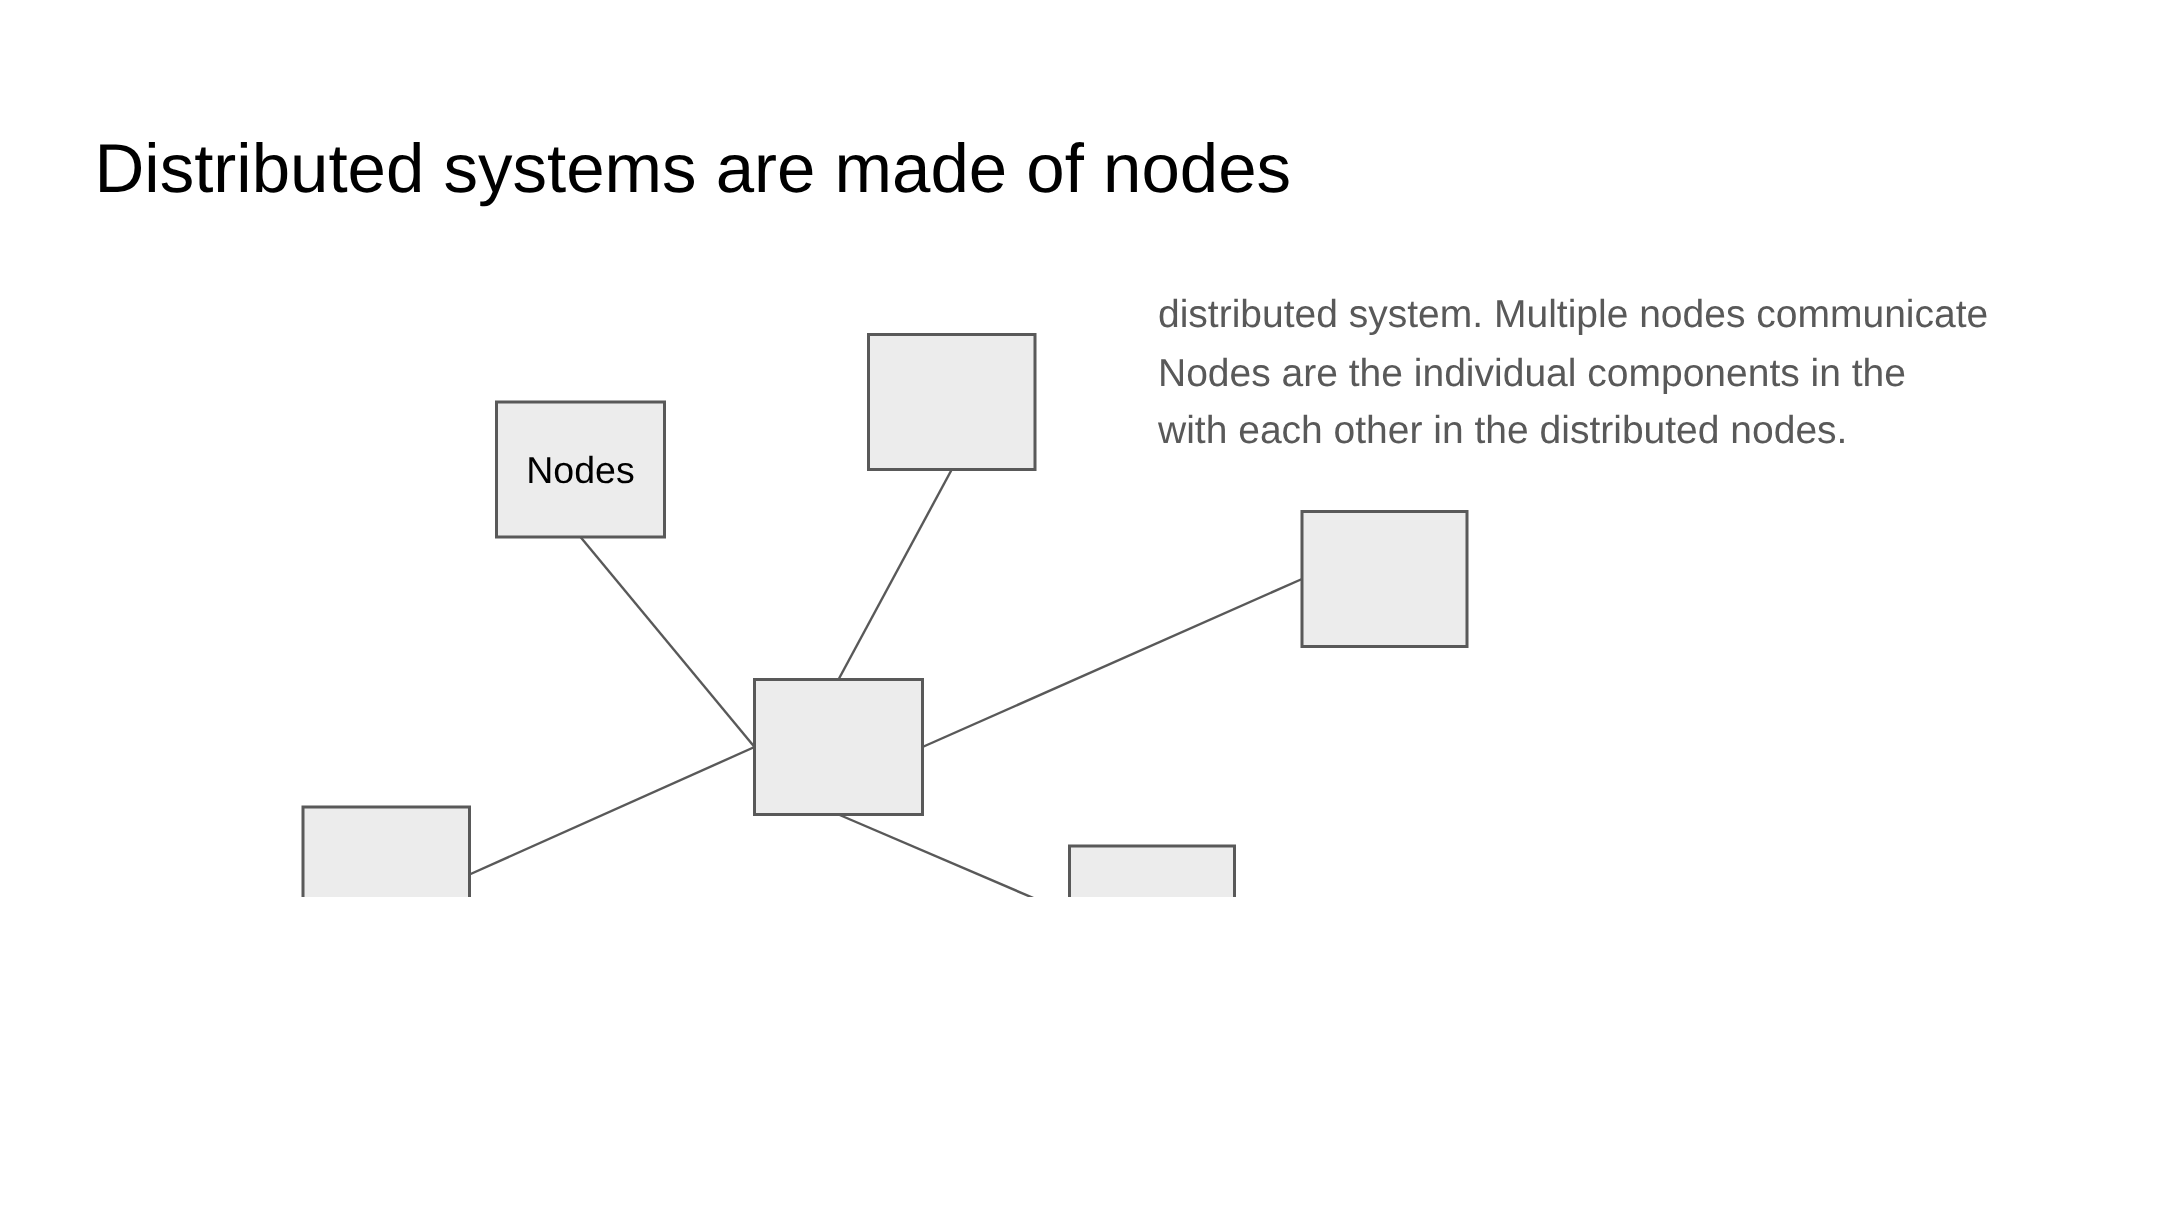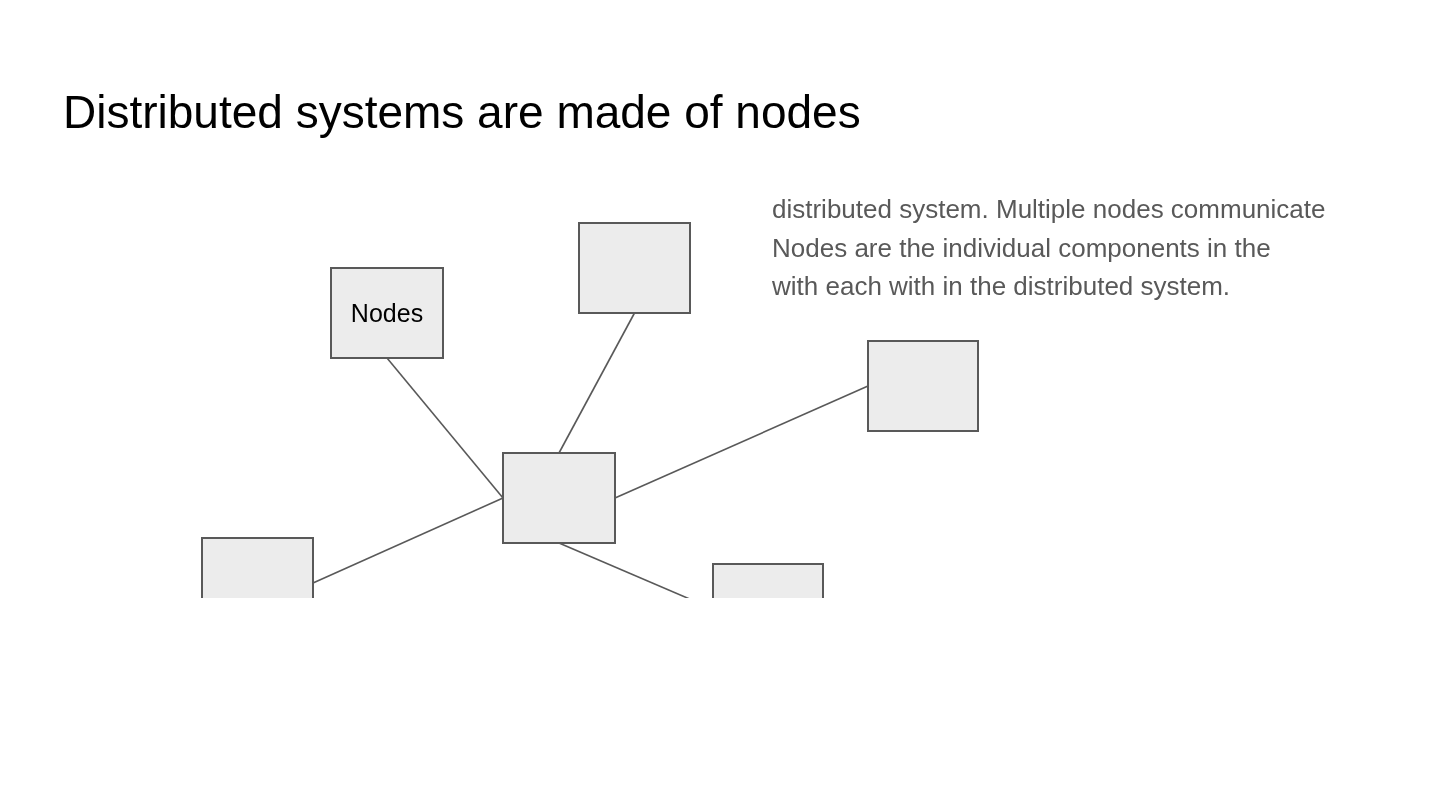--- a/index.html
+++ b/index.html
@@ -55,21 +55,21 @@
 </head>
 <body>
 
 <div class="slide">
 
   <h1 class="slide-title">Distributed systems are made of nodes</h1>
 
   <div class="description">
     <div class="line">distributed system. Multiple nodes communicate</div>
     <div class="line">Nodes are the individual components in the</div>
-    <div class="line">with each with in the distributed system.</div>
+    <div class="line">with each other in the distributed nodes.</div>
   </div>
 
   <svg class="diagram" id="diagram" viewBox="0 0 1440 810">
       <line x1="387" y1="358" x2="503" y2="498" stroke="#595959" stroke-width="1.6"></line>
       <line x1="503" y1="498" x2="313" y2="583" stroke="#595959" stroke-width="1.6"></line>
       <line x1="559" y1="453" x2="634.5" y2="313" stroke="#595959" stroke-width="1.6"></line>
       <line x1="615" y1="498" x2="868" y2="386" stroke="#595959" stroke-width="1.6"></line>
       <line x1="559" y1="543" x2="713" y2="609" stroke="#595959" stroke-width="1.6"></line>
       <g>
         <rect x="331" y="268" width="112" height="90" fill="#ececec" stroke="#595959" stroke-width="2"></rect>

